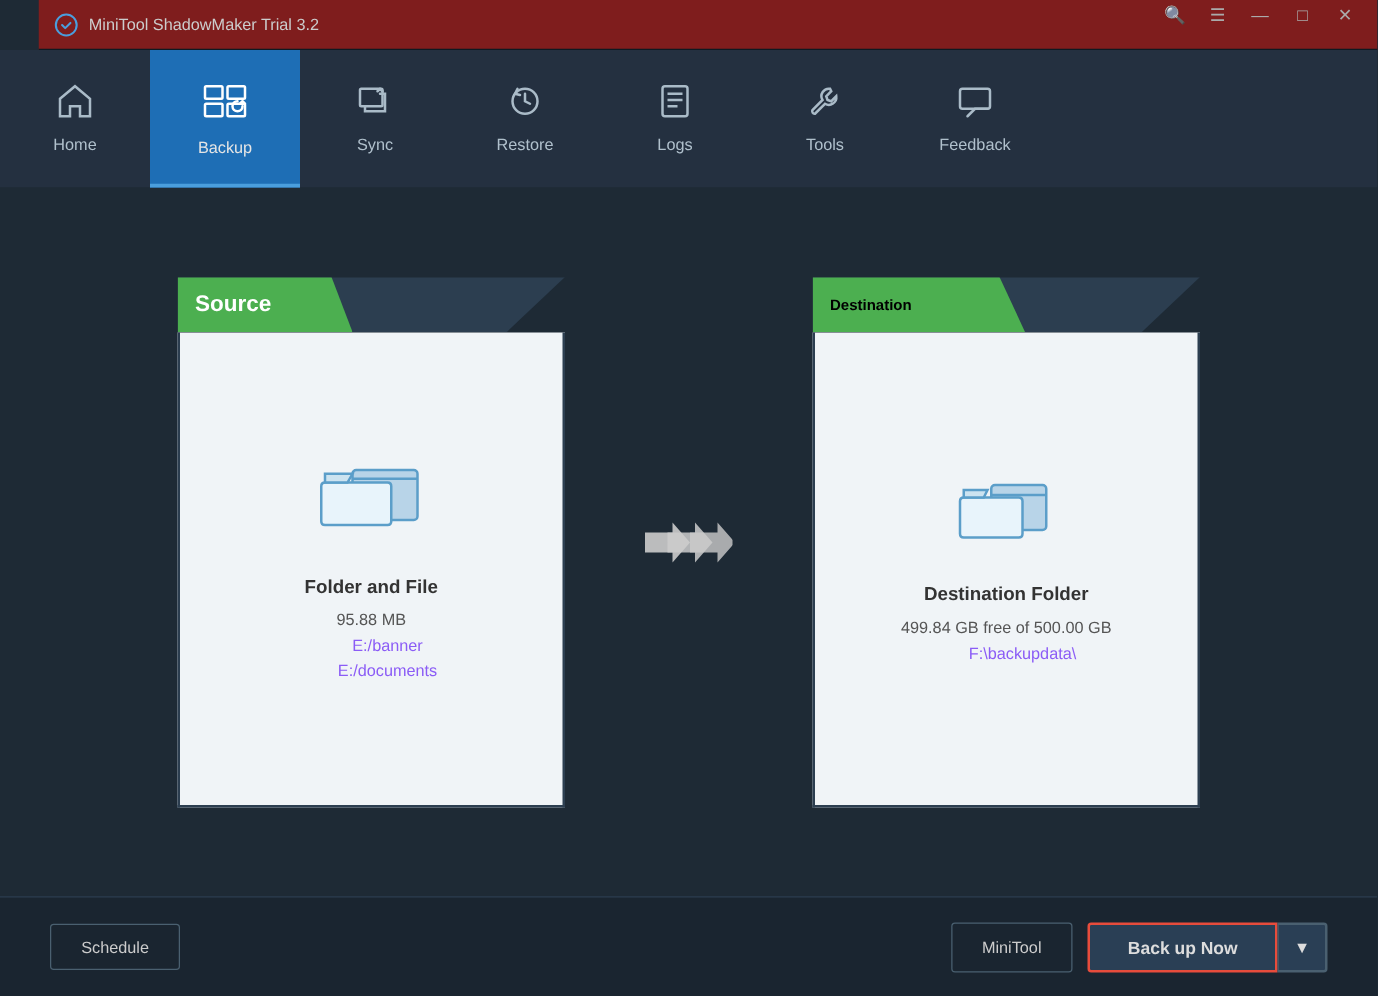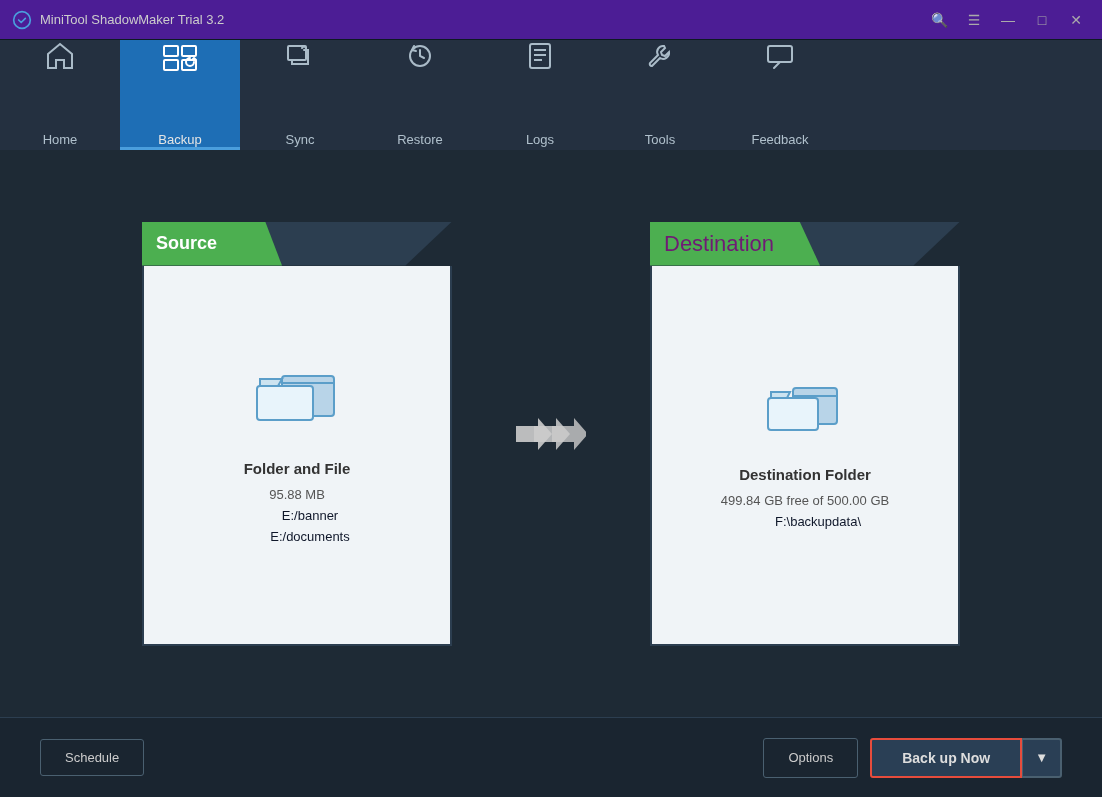--- a/index.html
+++ b/index.html
@@ -8,26 +8,26 @@
       height: 797px;
       background: #1e2a35;
       font-family: 'Segoe UI', Arial, sans-serif;
       overflow: hidden;
       user-select: none;
     }
 
     
     .title-bar {
       height: 40px;
-      background: #4c1d95;
-      display: flex;
-      align-items: center;
+      background: #7f1d1d;
+      display: flex;
       justify-content: space-between;
       padding: 0 12px;
       border-bottom: 1px solid #0d1a22;
+      margin-left: 31px;
     }
     .title-bar-left {
       display: flex;
       align-items: center;
       gap: 8px;
       color: #ccc;
       font-size: 13px;
     }
     .title-bar-logo {
       width: 20px;
@@ -55,21 +55,21 @@
     .nav-bar {
       height: 110px;
       background: #243040;
       display: flex;
       align-items: stretch;
     }
     .nav-item {
       display: flex;
       flex-direction: column;
       align-items: center;
-      justify-content: space-between;
+      justify-content: center;
       width: 120px;
       cursor: pointer;
       color: #b0c0cc;
       font-size: 13px;
       gap: 6px;
       border-bottom: 3px solid transparent;
       transition: background 0.1s;
     }
     .nav-item.active {
       background: #1e6eb5;
@@ -130,21 +130,21 @@
       margin-bottom: 8px;
     }
     .card-subtitle {
       font-size: 13px;
       color: #555;
       text-align: center;
       line-height: 1.6;
     }
     .card-path {
       font-size: 13px;
-      color: #0f172a;
+      color: #8b5cf6;
       text-align: right;
       line-height: 1.6;
       padding-left: 26px;
     }
 
     
     .bottom-bar {
       height: 80px;
       background: #1a2530;
       display: flex;
@@ -339,21 +339,21 @@
       <polygon points="18,12 40,12 40,4 54,20 40,36 40,28 18,28" fill="#ccc" opacity="0.85"></polygon>
       <polygon points="36,12 58,12 58,4 72,20 58,36 58,28 36,28" fill="#ccc" opacity="0.8"></polygon>
     </svg>
   </div>
 
   <div class="card">
     <div class="card-header">
       <div style="position:relative; width:100%; height:44px;">
         <div style="position:absolute;left:0;top:0;bottom:0;right:0;background:#2c3e50;clip-path:polygon(0 0,100% 0,85% 100%,0 100%);"></div>
         <div style="position:absolute;left:0;top:0;height:44px;background:#4caf50;clip-path:polygon(0 0,88% 0,100% 100%,0 100%);display:flex;align-items:center;padding:0 18px 0 14px;min-width:170px;">
-          <span style="color:#701a75;font-size:22px;font-weight:normal;">Destination</span>
+          <span style="color:#000000;font-size:12px;font-weight:bold;">Destination</span>
         </div>
       </div>
     </div>
     <div class="card-body">
 
       <div class="folder-icon">
         <svg class="folder-svg-sm" viewBox="0 0 80 66" fill="none" xmlns="http://www.w3.org/2000/svg">
           <rect x="28" y="12" width="44" height="36" rx="3" fill="#b8d4e8" stroke="#5b9ec9" stroke-width="2"></rect>
           <path d="M28 20h44" stroke="#5b9ec9" stroke-width="2"></path>
           <path d="M6 22h44c2 0 3 1 3 3v26c0 2-1 3-3 3H6c-2 0-3-1-3-3V25c0-2 1-3 3-3z" fill="#e8f4fb" stroke="#5b9ec9" stroke-width="2"></path>
@@ -366,17 +366,17 @@
     </div>
   </div>
 
 </div>
 
 <div class="bottom-bar">
   <div class="bottom-left">
     <button class="btn-outline">Schedule</button>
   </div>
   <div class="bottom-right">
-    <button class="btn-outline" style="border-radius:3px;margin-right:12px;">Options</button>
+    <button class="btn-outline" style="border-radius:3px;margin-right:12px;">MiniTool</button>
     <button class="btn-backup">Back up Now</button>
     <button class="btn-dropdown">▼</button>
   </div>
 </div>
 
 </body></html>

